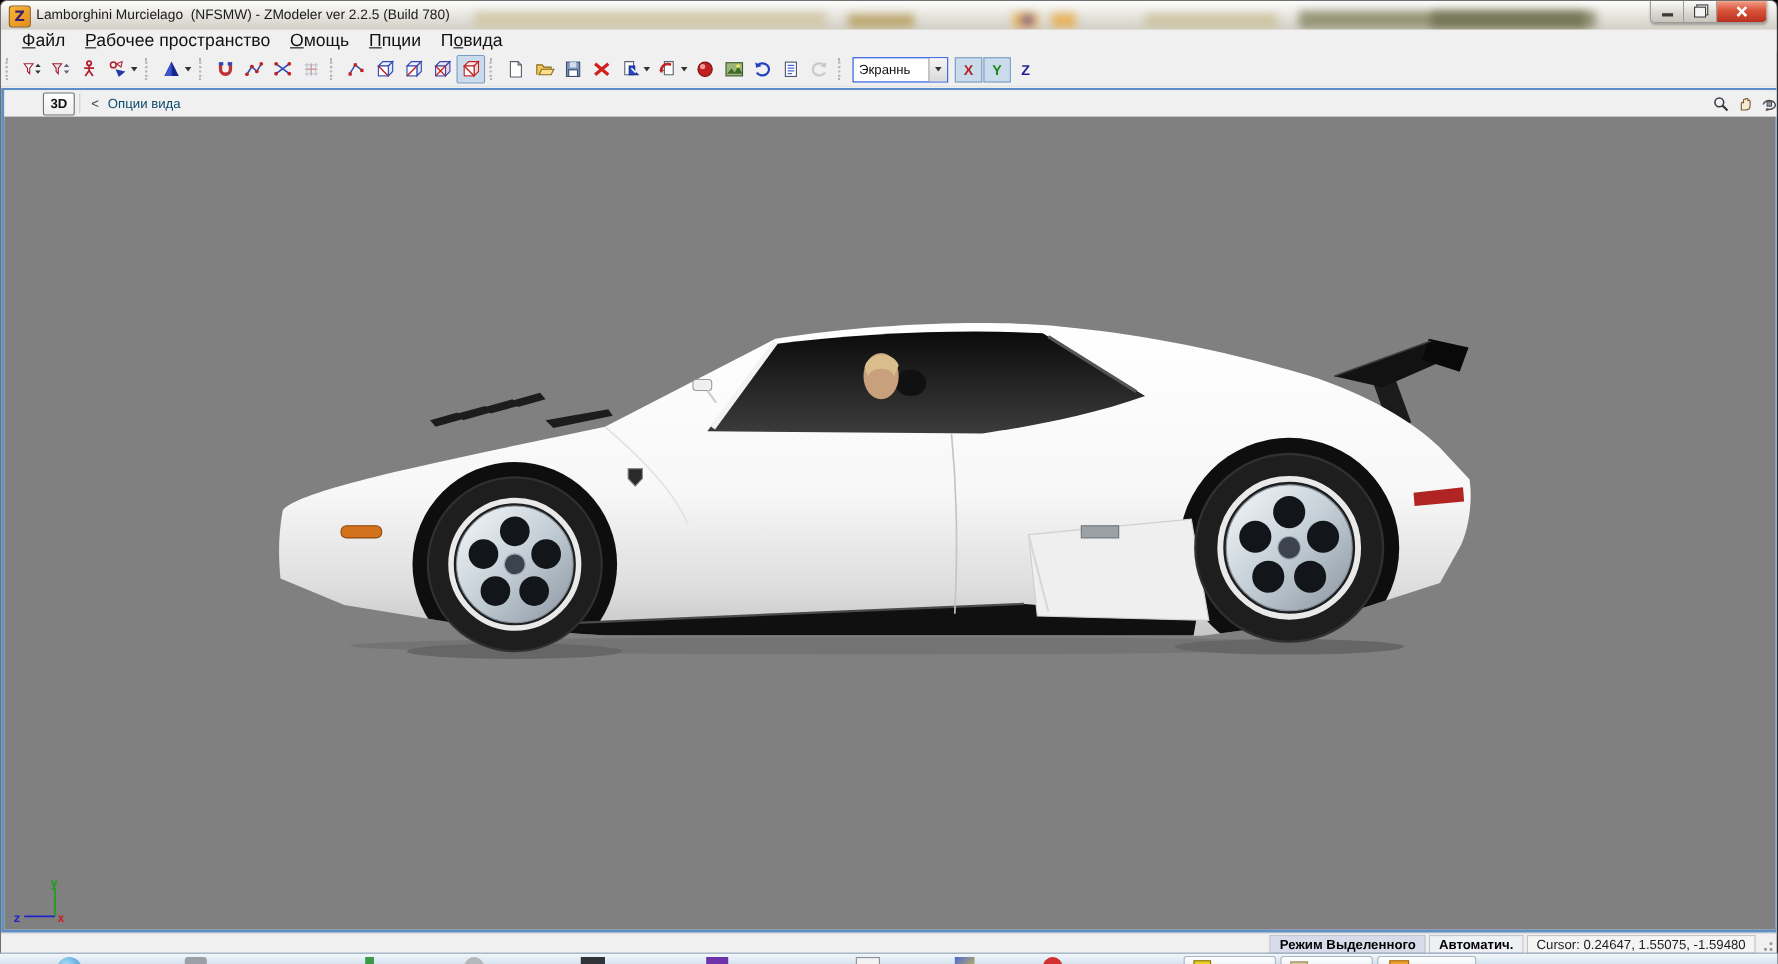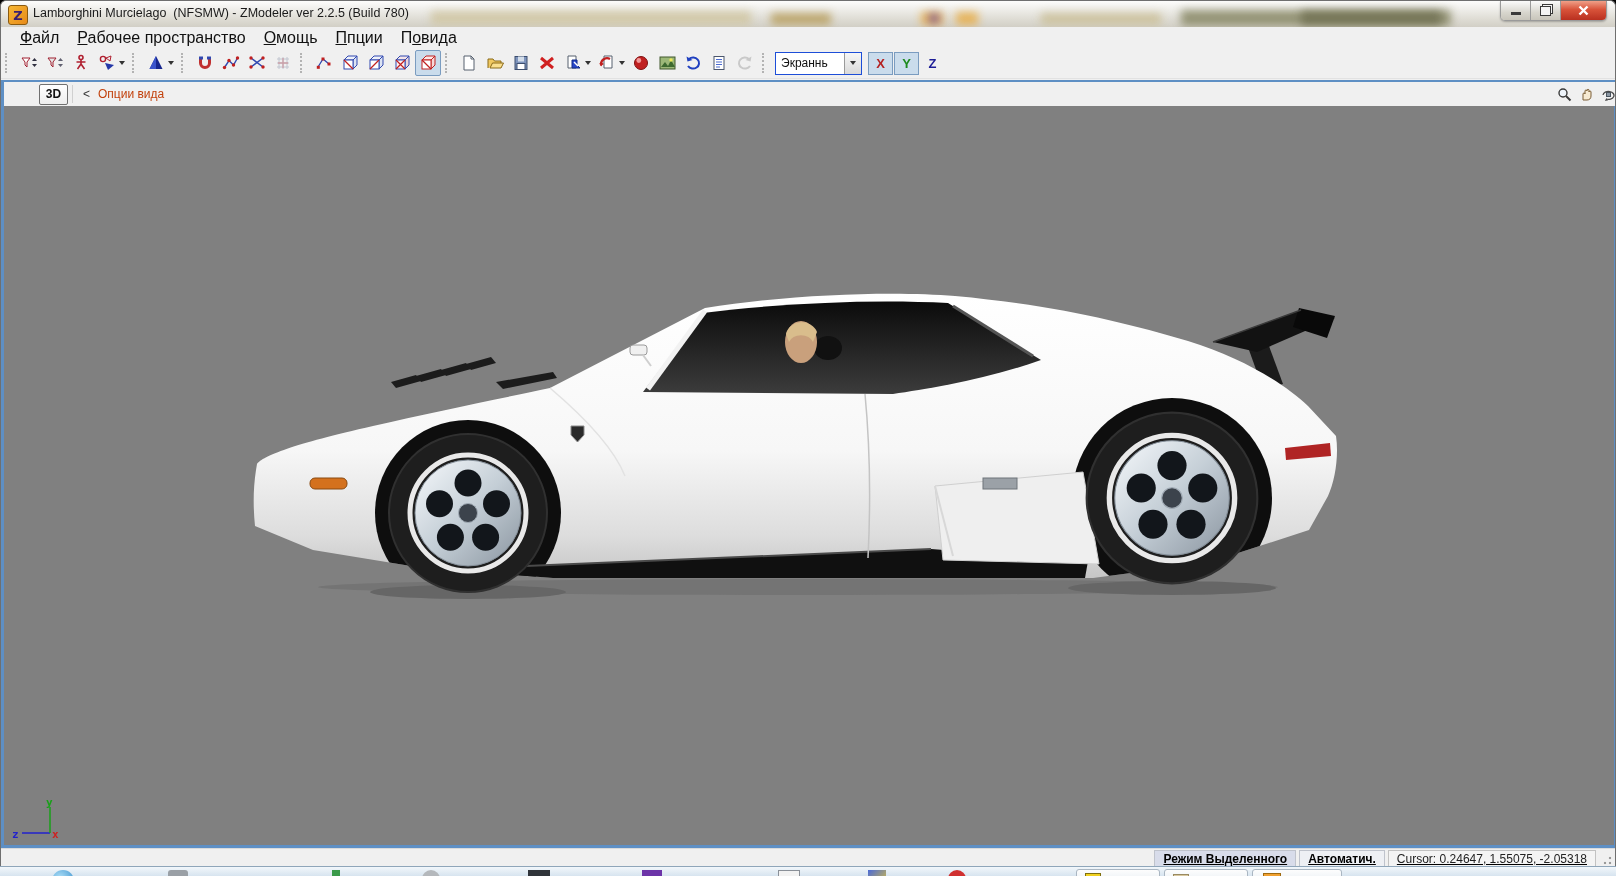--- a/index.html
+++ b/index.html
@@ -36,31 +36,31 @@
   .axisbtn{width:23px;height:21px;display:flex;align-items:center;justify-content:center;font-weight:bold;font-size:13px;border:1px solid transparent;margin-right:1px;}
   .axisbtn.pressed{background:#cadcec;border-color:#7a9cc0;}
   .ax-x{color:#b42222;} .ax-y{color:#1d8a1d;} .ax-z{color:#1c1c96;}
 
   
   .client{position:absolute;left:0;top:79px;width:1616px;height:768px;box-sizing:border-box;border:3px solid #5e8fc4;border-top-width:2px;background:#f0f0f0;}
   .vheader{position:relative;width:100%;height:24px;background:#f0f0f0;display:flex;align-items:center;padding-left:32px;}
   .btn3d{width:27px;height:19px;margin-left:3px;background:linear-gradient(#ffffff,#eeeeee);border:1px solid #707070;border-radius:2px;display:flex;align-items:center;justify-content:center;font-weight:bold;font-size:12px;color:#111;}
   .vh-sep{width:1px;height:18px;background:#d0d0d0;margin:0 4px;}
   .vh-collapse{font-size:12px;color:#333;margin:0 8px 0 6px;}
-  .vh-title{font-size:12px;color:#c2410c;}
+  .vh-title{font-size:12px;color:#0c4a6e;}
   .vh-icons{position:absolute;right:6px;top:2px;display:flex;gap:2px;}
   .vhbtn{width:18px;height:18px;display:flex;align-items:center;justify-content:center;border:1px solid transparent;border-radius:2px;}
   .vhbtn.active-red{background:linear-gradient(#f07050,#c23018);border-color:#8a1e0c;}
   .viewport{position:absolute;left:0;top:24px;right:0;bottom:0;background:#808080;overflow:hidden;}
   .car{position:absolute;left:249px;top:180px;}
   .axis3d{position:absolute;left:6px;bottom:2px;}
   .axis3d text{font-family:"DejaVu Sans Mono",monospace;font-size:11px;font-weight:bold;}
 
   
-  .statusbar{position:absolute;left:0;top:847px;width:100%;height:19px;background:#f0f0f0;border-top:1px solid #dadada;display:flex;align-items:center;justify-content:flex-end;text-decoration:underline;}
+  .statusbar{position:absolute;left:0;top:847px;width:100%;height:19px;background:#f0f0f0;border-top:1px solid #dadada;display:flex;align-items:center;justify-content:flex-end;}
   .spanel{height:15px;display:flex;align-items:center;padding:0 8px;font-size:12px;margin-right:3px;border:1px solid #bfc3cc;background:#eef0f4;white-space:nowrap;}
   .spanel.mode{background:#d8dcea;font-weight:bold;}
   .spanel.auto{font-weight:bold;}
   .spanel.cursor{background:#f4f4f4;border-color:#c2c2c2;color:#222;}
   .grip-dots{width:14px;height:14px;margin-right:2px;background:
     radial-gradient(circle at 11px 11px,#9a9a9a 1.2px,transparent 1.6px),
     radial-gradient(circle at 11px 6px,#9a9a9a 1.2px,transparent 1.6px),
     radial-gradient(circle at 6px 11px,#9a9a9a 1.2px,transparent 1.6px);}
 
   
@@ -473,21 +473,21 @@
         <text x="36" y="9" fill="#18a018">y</text>
         <text x="2" y="41" fill="#2222cc">z</text>
         <text x="42" y="41" fill="#cc2222" font-size="9">x</text>
       </svg>
     </div>
   </div>
 
   <div class="statusbar">
     <div class="spanel mode">Режим Выделенного</div>
     <div class="spanel auto">Автоматич.</div>
-    <div class="spanel cursor">Cursor: 0.24647, 1.55075, -2.05318</div>
+    <div class="spanel cursor">Cursor: 0.24647, 1.55075, -1.59480</div>
     <div class="grip-dots"></div>
   </div>
 
 </div>
 
 <div class="taskbar">
   <div class="tb-item" style="left:52px;width:22px;height:22px;border-radius:50%;background:radial-gradient(circle at 8px 8px,#aee0f8,#2f88c8);"></div>
   <div class="tb-item" style="left:168px;width:20px;height:16px;border-radius:3px;background:#9aa0a6;"></div>
   <div class="tb-item" style="left:332px;width:8px;height:18px;background:#3a9a4a;"></div>
   <div class="tb-item" style="left:422px;width:18px;height:18px;border-radius:50%;background:#b4b8bc;"></div>

